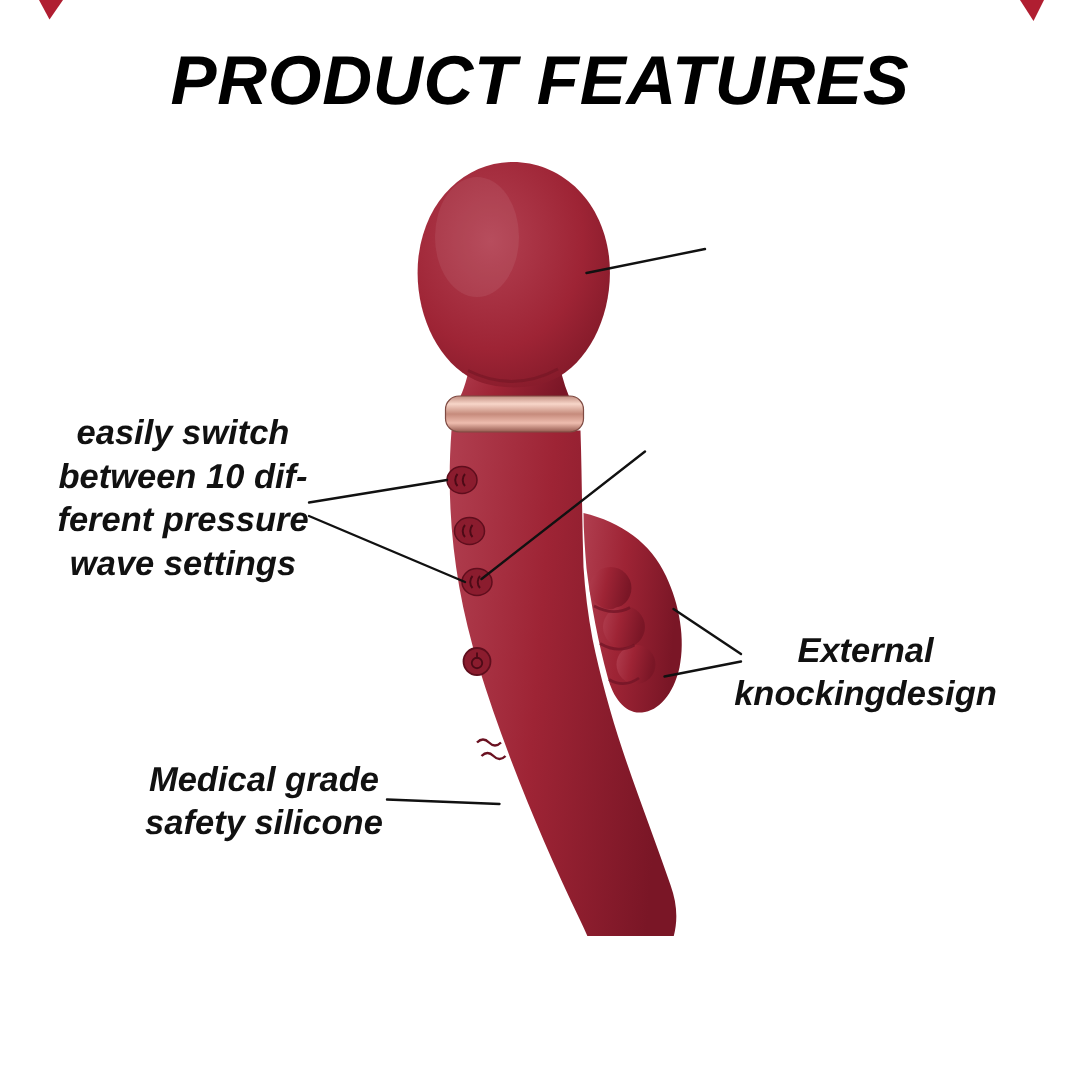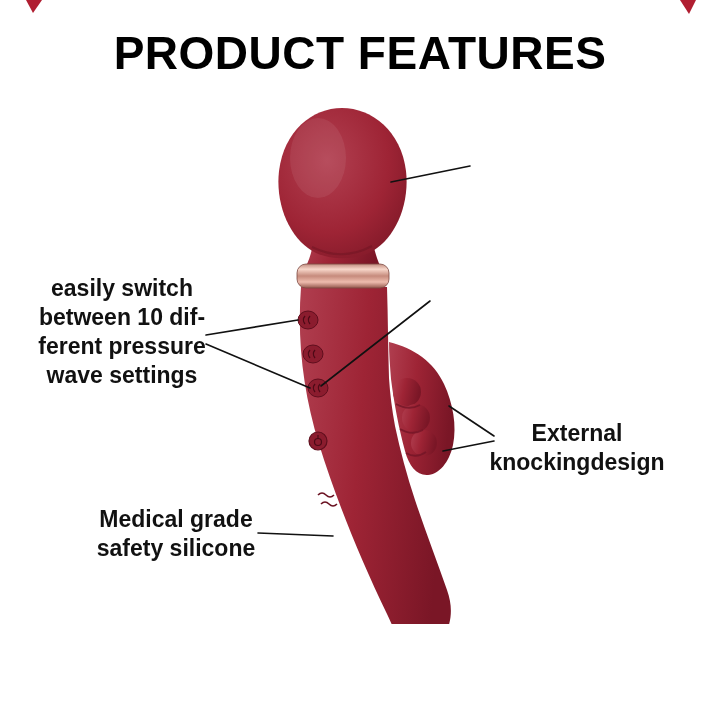--- a/index.html
+++ b/index.html
@@ -1,18 +1,18 @@
 <!DOCTYPE html>
 <html><head>
 <meta charset="utf-8">
 <style>
   html,body { margin:0; padding:0; background:#ffffff; }
   .page {
     position:relative; width:720px; height:624px; background:#ffffff;
-    font-family:"Liberation Sans", sans-serif; overflow:hidden;
+    font-family:"Liberation Sans", sans-serif; overflow:hidden;font-style:italic;
   }
   .title {
     position:absolute; top:26px; left:0; width:720px; text-align:center;
     font-size:46px; font-weight:800; letter-spacing:0.5px; color:#000;
   }
   .illustration { position:absolute; top:0; left:0; width:720px; height:720px; }
   .label {
     position:absolute; font-size:23px; font-weight:600; color:#111;
     line-height:1.26; white-space:pre-line;
   }

